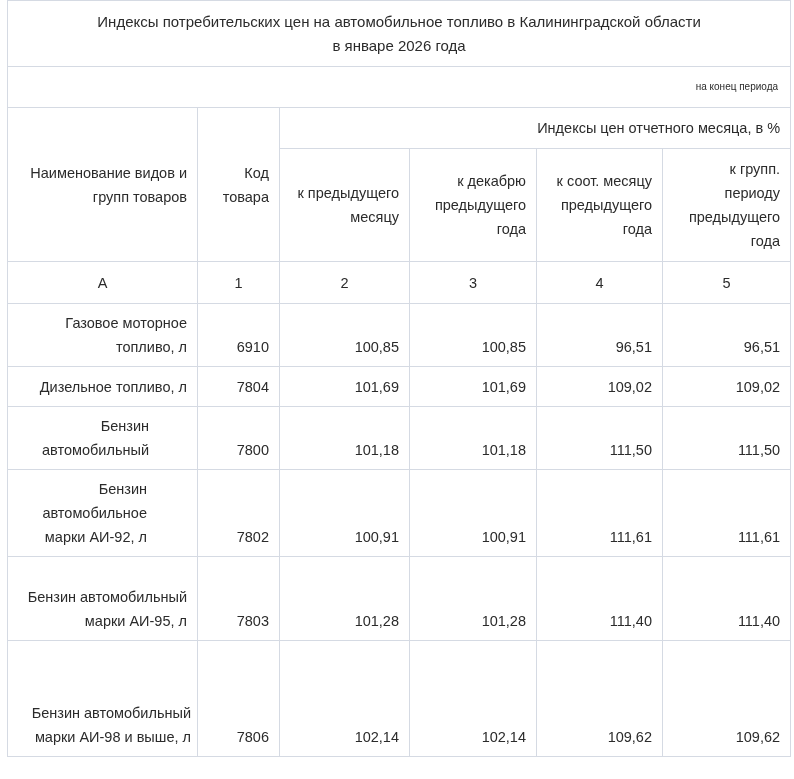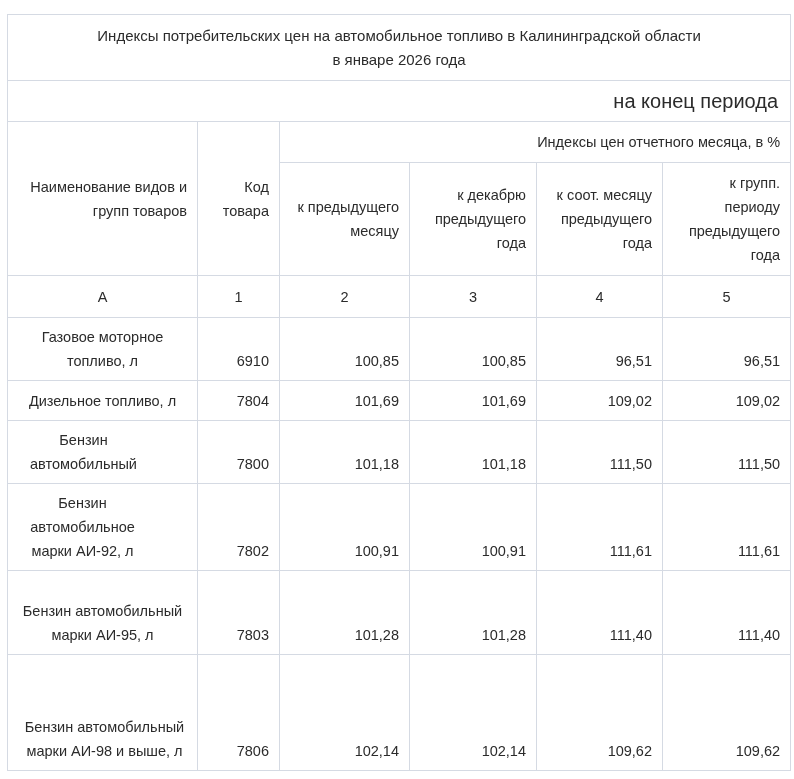--- a/index.html
+++ b/index.html
@@ -11,21 +11,21 @@
       width: 794px;
       height: 779px;
       position: relative;
       overflow: hidden;
       font-family: "Liberation Sans", "DejaVu Sans", sans-serif;
       color: #2b2b2b;
     }
     table.cpi {
       position: absolute;
       left: 7px;
-      top: 14px;
+      top: 0;
       border-collapse: collapse;
       table-layout: fixed;
       width: 783px;
       font-size: 14.5px;
       line-height: 24px;
     }
     table.cpi td, table.cpi th {
       border: 1px solid #d5dae3;
       padding: 0 10px;
       font-weight: normal;
@@ -34,37 +34,37 @@
     .title-cell {
       height: 65px;
       text-align: center;
       font-size: 15px;
       line-height: 24px;
     }
     .unit-cell {
       height: 40px;
       text-align: right;
       padding-right: 12px !important;
-      font-size: 20px;
+      font-size: 10px;
     }
     .hdr {
       text-align: right;
     }
     .hdr-group {
       height: 40px;
     }
     .hdr-sub {
       height: 112px;
     }
     .colnum {
       height: 41px;
       text-align: center;
     }
     .name {
-      text-align: center;
+      text-align: right;
       vertical-align: bottom !important;
       padding-top: 7px !important;
       padding-bottom: 7px !important;
     }
     .num {
       text-align: right;
       vertical-align: bottom !important;
       padding-bottom: 7px !important;
     }
     .r2 { height: 63px; }

